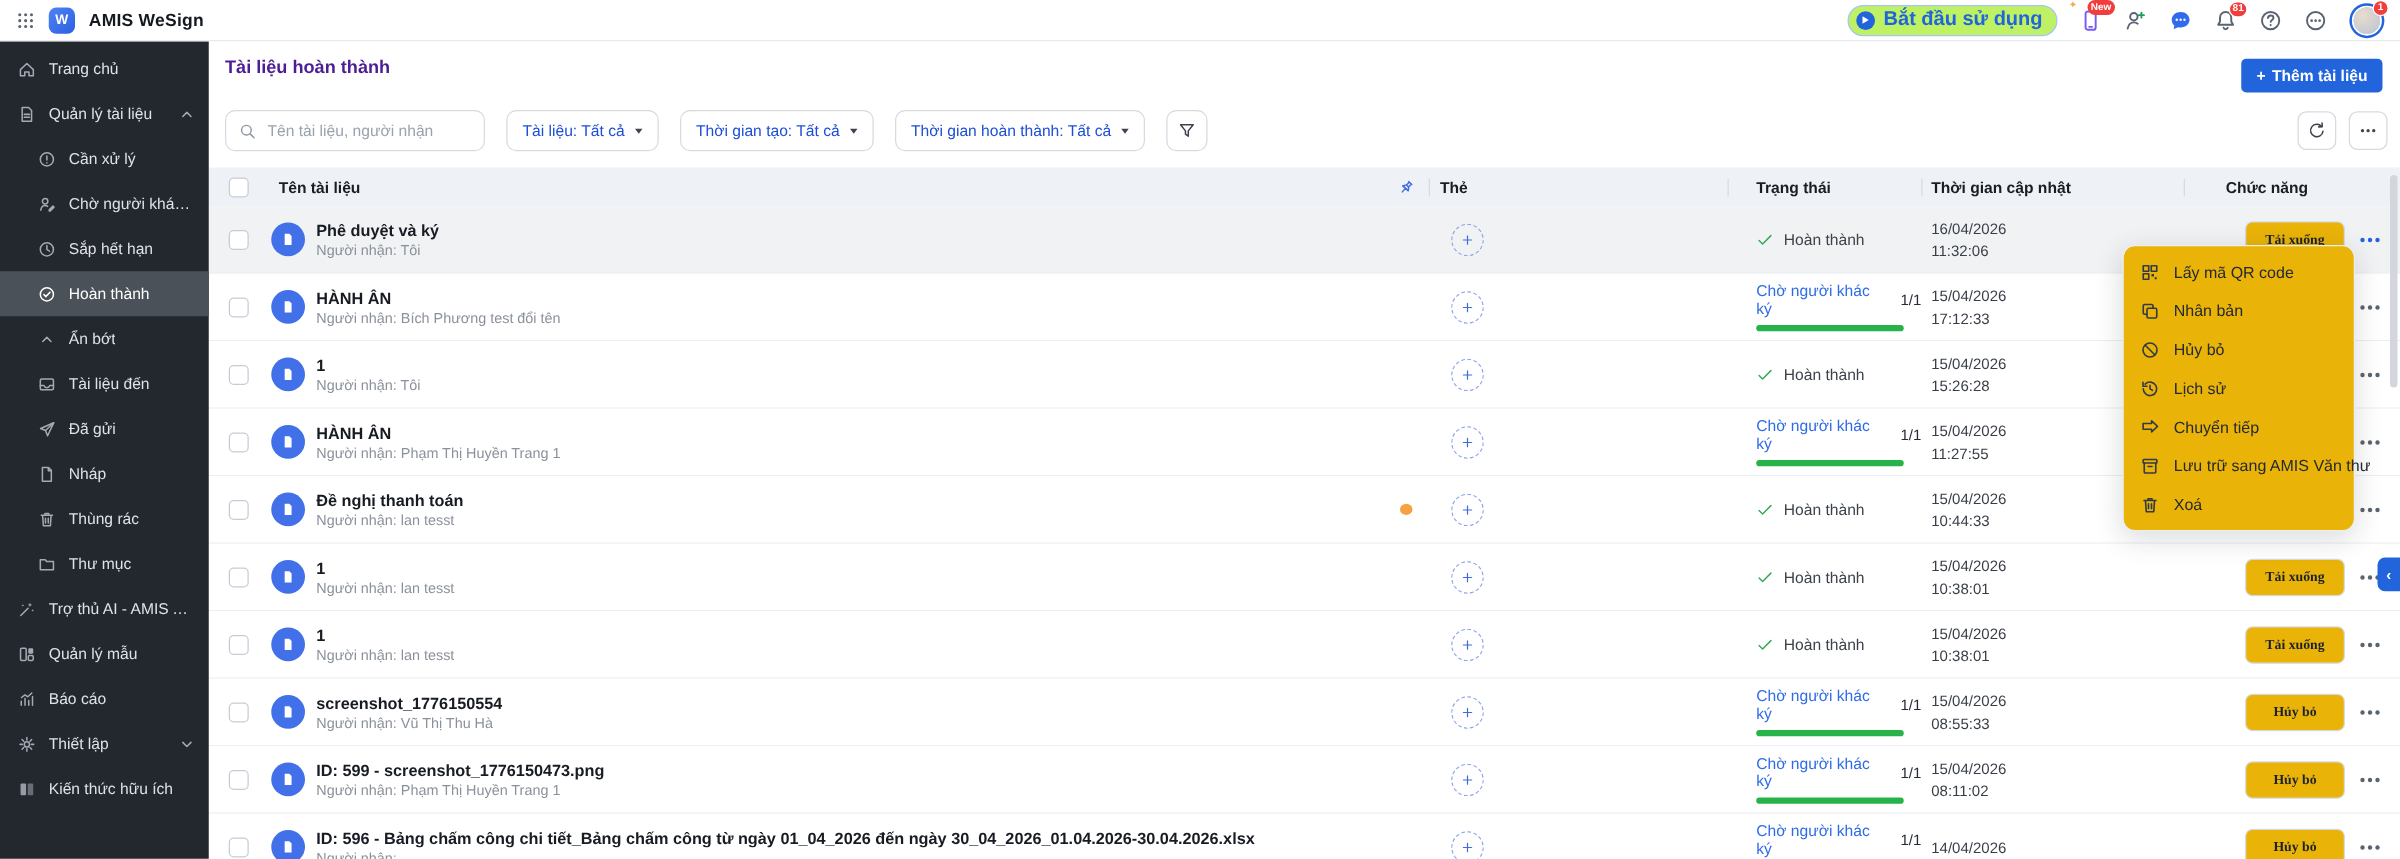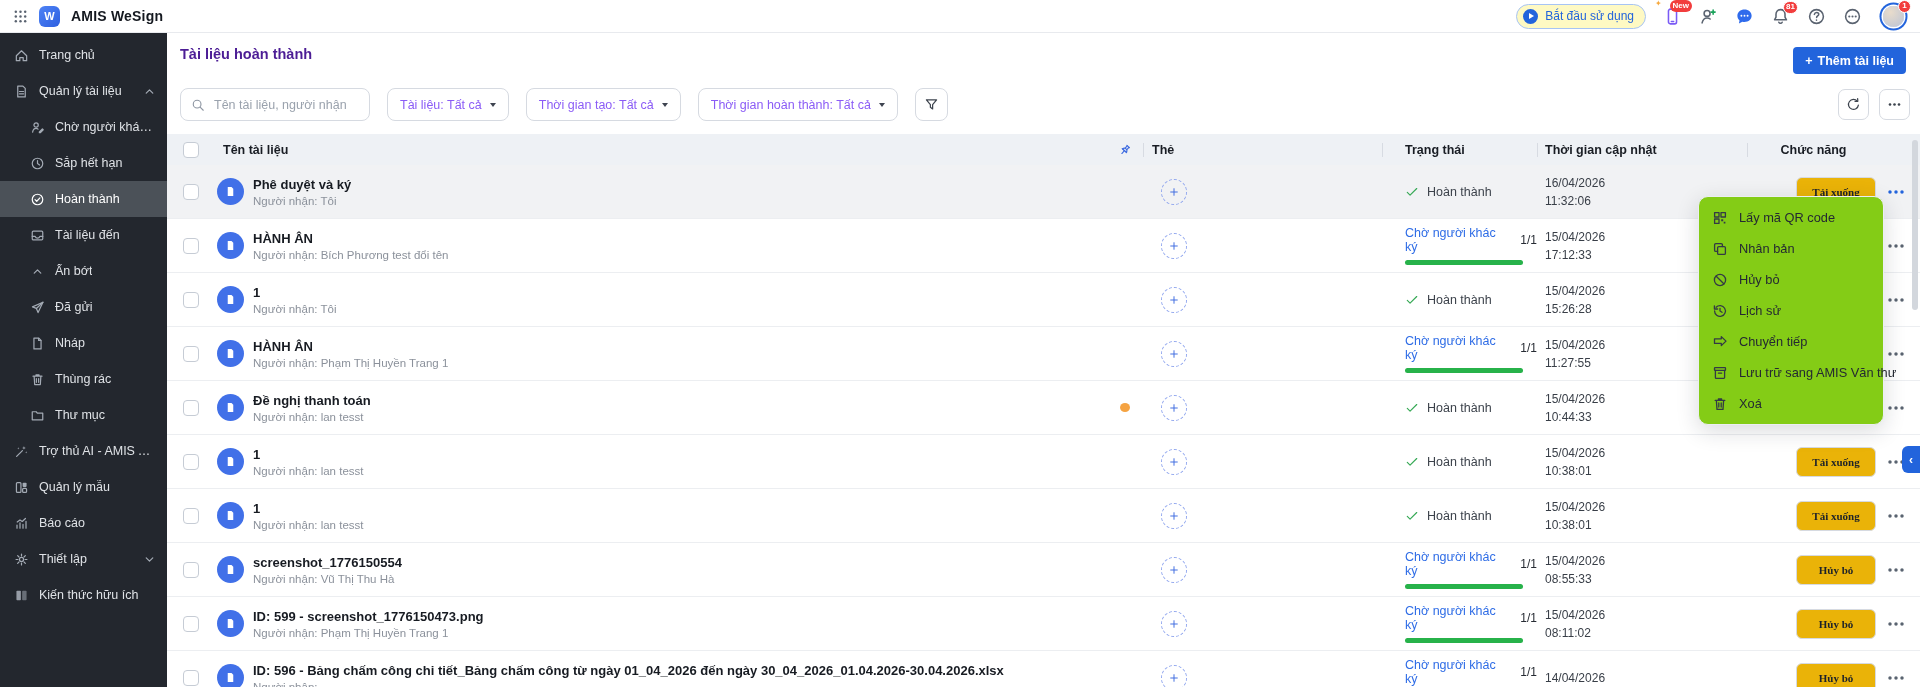--- a/index.html
+++ b/index.html
@@ -11,21 +11,21 @@
   
   .topbar{position:absolute;top:0;left:0;width:1920px;height:33px;background:#fff;
     border-bottom:1px solid #e8eaee;display:flex;align-items:center;z-index:40;}
   .tb-left{display:flex;align-items:center;gap:11px;padding-left:13px;}
   .grid-icn{color:#5a6370;width:15px;height:15px;}
   .logo{width:21px;height:21px;border-radius:6px;background:linear-gradient(135deg,#4e83f5,#2d5fe0);
     color:#fff;font-weight:700;font-size:11px;display:flex;align-items:center;justify-content:center;}
   .app-name{font-size:14px;font-weight:700;color:#14181f;letter-spacing:.2px;}
   .tb-right{margin-left:auto;display:flex;align-items:center;gap:17px;padding-right:16px;}
   .pill{display:flex;align-items:center;gap:7px;height:25px;padding:0 11px 0 6px;border:1px solid #a7c4f4;
-    border-radius:13px;background:#fef9c3;color:#2264dc;font-size:12px;font-weight:400;cursor:pointer;}
+    border-radius:13px;background:#bef264;color:#2264dc;font-size:16px;font-weight:700;cursor:pointer;}
   .play{width:15px;height:15px;border-radius:50%;background:#2264dc;position:relative;}
   .play::after{content:"";position:absolute;left:5.5px;top:4px;border-left:5px solid #fff;
     border-top:3.5px solid transparent;border-bottom:3.5px solid transparent;}
   .tbi{position:relative;width:19px;height:19px;color:#5a6370;cursor:pointer;}
   .tbi .icn{width:19px;height:19px;}
   .tbi.phone{color:#7a5af5;}
   .tbi.chat{color:#2f6bec;}
   .badge{position:absolute;background:#f23d3d;color:#fff;font-size:8px;font-weight:700;
     border-radius:8px;display:flex;align-items:center;justify-content:center;line-height:1;z-index:2;}
   .badge.new{top:-7px;right:-10px;padding:2px 3px;}
@@ -48,28 +48,28 @@
   .si-label{margin-left:10px;overflow:hidden;text-overflow:ellipsis;}
   .si-caret{margin-left:auto;width:13px;height:13px;color:#a3aab4;}
 
   
   .main{position:absolute;top:33px;left:167px;right:0;bottom:0;background:#fff;}
   .page-title{position:absolute;top:13px;left:13px;font-size:14.5px;font-weight:700;color:#4c1d95;}
   .add-btn{position:absolute;top:14px;right:14px;height:27px;padding:0 12px;background:#2264dc;color:#fff;
     border:none;border-radius:4px;font-size:12.5px;font-weight:600;display:flex;align-items:center;gap:5px;cursor:pointer;}
   .filters{position:absolute;top:55px;left:13px;display:flex;gap:17px;align-items:center;}
   .chips{display:flex;gap:17px;align-items:center;}
-  .search{width:190px;height:33px;border:1px solid #d6dae1;border-radius:8px;display:flex;align-items:center;
+  .search{width:208px;height:33px;border:1px solid #d6dae1;border-radius:8px;display:flex;align-items:center;
     padding:0 10px;gap:7px;color:#8f97a3;background:#fff;}
   .search .icn{width:14px;height:14px;}
   .search input{border:none;outline:none;flex:1;font-size:12.5px;color:#30353d;min-width:0;background:transparent;
     font-family:inherit;}
   .search input::placeholder{color:#9aa2ad;}
   .chip{height:33px;border:1px solid #d6dae1;border-radius:8px;display:flex;align-items:center;
-    padding:0 12px;font-size:12.5px;color:#8b5cf6;gap:8px;background:#fff;cursor:pointer;white-space:nowrap;}
+    padding:0 12px;font-size:12.5px;color:#1d4ed8;gap:8px;background:#fff;cursor:pointer;white-space:nowrap;}
   .tri{width:0;height:0;border:3.8px solid transparent;border-top:4.6px solid #3e4450;margin-top:4px;}
   .iconbox{width:33px;height:33px;border:1px solid #d6dae1;border-radius:8px;background:#fff;
     display:flex;align-items:center;justify-content:center;color:#3c434d;cursor:pointer;}
   .iconbox .icn{width:15px;height:15px;}
   .fr-actions{position:absolute;top:56px;right:10px;display:flex;gap:10px;}
   .fr-actions .iconbox{width:31px;height:31px;border-radius:7px;}
 
   
   .table{position:absolute;top:101px;left:0;right:0;bottom:0;font-size:12.5px;}
   .thead{height:31px;background:#eef1f5;display:flex;align-items:center;color:#191d24;font-weight:700;}
@@ -110,21 +110,21 @@
   .pbar{width:118px;height:5px;border-radius:3px;background:#27b24a;margin-top:6px;}
   .d-date,.d-time{color:#383e47;font-size:12px;line-height:1;}
   .d-time{margin-top:6px;}
   .act-btn{min-width:80px;height:30px;border:1px solid #d6dae1;border-radius:6px;background:#eab308;
     font-size:11px;font-weight:600;color:#1d222a;padding:0 13px;cursor:pointer;font-family:Liberation Serif, serif;}
   .row-dots{width:20px;height:20px;color:#5a6370;cursor:pointer;display:flex;}
   .row-dots.open{color:#2264dc;}
   .row-dots .icn{width:20px;height:20px;}
 
   
-  .menu{position:absolute;left:1698px;top:196px;width:186px;background:#84cc16;border:1px solid #eceef2;
+  .menu{position:absolute;left:1698px;top:196px;width:186px;background:#eab308;border:1px solid #eceef2;
     border-radius:10px;box-shadow:0 6px 22px rgba(23,29,41,.16);padding:5px 0;z-index:50;}
   .mi{height:31px;display:flex;align-items:center;gap:11px;padding:0 13px;font-size:12.8px;color:#242932;
     cursor:pointer;white-space:nowrap;}
   .mi .icn{width:16px;height:16px;color:#333a45;}
   .mi .mcaret{margin-left:auto;width:13px;height:13px;color:#5a6370;}
 
   
   .edge-tab{position:absolute;left:1902px;top:446px;width:18px;height:27px;background:#2264dc;
     border-radius:6px 0 0 6px;color:#fff;display:flex;align-items:center;justify-content:center;
     font-size:12px;font-weight:700;z-index:60;cursor:pointer;}
@@ -246,20 +246,30 @@
         <span class="si-label">Quản lý tài liệu</span>
         <span class="icn si-caret">
           <svg viewBox="0 0 16 16" fill="none" stroke="currentColor" stroke-width="1.3" stroke-linecap="round" stroke-linejoin="round">
             <path d="M4.5 9.8 8 6.3l3.5 3.5"></path>
           </svg>
         </span>
       </div>
       <div class="side-item sub">
         <span class="icn">
           <svg viewBox="0 0 16 16" fill="none" stroke="currentColor" stroke-width="1.3" stroke-linecap="round" stroke-linejoin="round">
+            <circle cx="8" cy="8" r="5.6"></circle>
+            <path d="M8 5.2v3.4"></path>
+            <path d="M8 10.9v.1"></path>
+          </svg>
+        </span>
+        <span class="si-label">Cần xử lý</span>
+      </div>
+      <div class="side-item sub">
+        <span class="icn">
+          <svg viewBox="0 0 16 16" fill="none" stroke="currentColor" stroke-width="1.3" stroke-linecap="round" stroke-linejoin="round">
             <circle cx="6.5" cy="5.3" r="2.3"></circle>
             <path d="M2.8 13c.4-2.6 1.9-4 3.7-4 .8 0 1.5.2 2.1.7"></path>
             <path d="M10 12.7l3.2-3.2.9.9-3.2 3.2H10z"></path>
           </svg>
         </span>
         <span class="si-label">Chờ người khác ký</span>
       </div>
       <div class="side-item sub">
         <span class="icn">
           <svg viewBox="0 0 16 16" fill="none" stroke="currentColor" stroke-width="1.3" stroke-linecap="round" stroke-linejoin="round">
@@ -274,33 +284,33 @@
           <svg viewBox="0 0 16 16" fill="none" stroke="currentColor" stroke-width="1.3" stroke-linecap="round" stroke-linejoin="round">
             <circle cx="8" cy="8" r="5.6"></circle>
             <path d="M5.4 8.1l1.8 1.8 3.4-3.6"></path>
           </svg>
         </span>
         <span class="si-label">Hoàn thành</span>
       </div>
       <div class="side-item sub">
         <span class="icn">
           <svg viewBox="0 0 16 16" fill="none" stroke="currentColor" stroke-width="1.3" stroke-linecap="round" stroke-linejoin="round">
+            <path d="M4.5 9.8 8 6.3l3.5 3.5"></path>
+          </svg>
+        </span>
+        <span class="si-label">Ẩn bớt</span>
+      </div>
+      <div class="side-item sub">
+        <span class="icn">
+          <svg viewBox="0 0 16 16" fill="none" stroke="currentColor" stroke-width="1.3" stroke-linecap="round" stroke-linejoin="round">
             <rect x="2.4" y="3.4" width="11.2" height="9.2" rx="1.2"></rect>
             <path d="M2.4 9h3.1c.4 1.1 1.2 1.8 2.5 1.8S10.1 10.1 10.5 9h3.1"></path>
           </svg>
         </span>
         <span class="si-label">Tài liệu đến</span>
-      </div>
-      <div class="side-item sub">
-        <span class="icn">
-          <svg viewBox="0 0 16 16" fill="none" stroke="currentColor" stroke-width="1.3" stroke-linecap="round" stroke-linejoin="round">
-            <path d="M4.5 9.8 8 6.3l3.5 3.5"></path>
-          </svg>
-        </span>
-        <span class="si-label">Ẩn bớt</span>
       </div>
       <div class="side-item sub">
         <span class="icn">
           <svg viewBox="0 0 16 16" fill="none" stroke="currentColor" stroke-width="1.3" stroke-linecap="round" stroke-linejoin="round">
             <path d="M13.8 2.4 2.6 7.3l4.2 1.7 1.8 4.4z"></path>
             <path d="M6.8 9 13.8 2.4"></path>
           </svg>
         </span>
         <span class="si-label">Đã gửi</span>
       </div>

